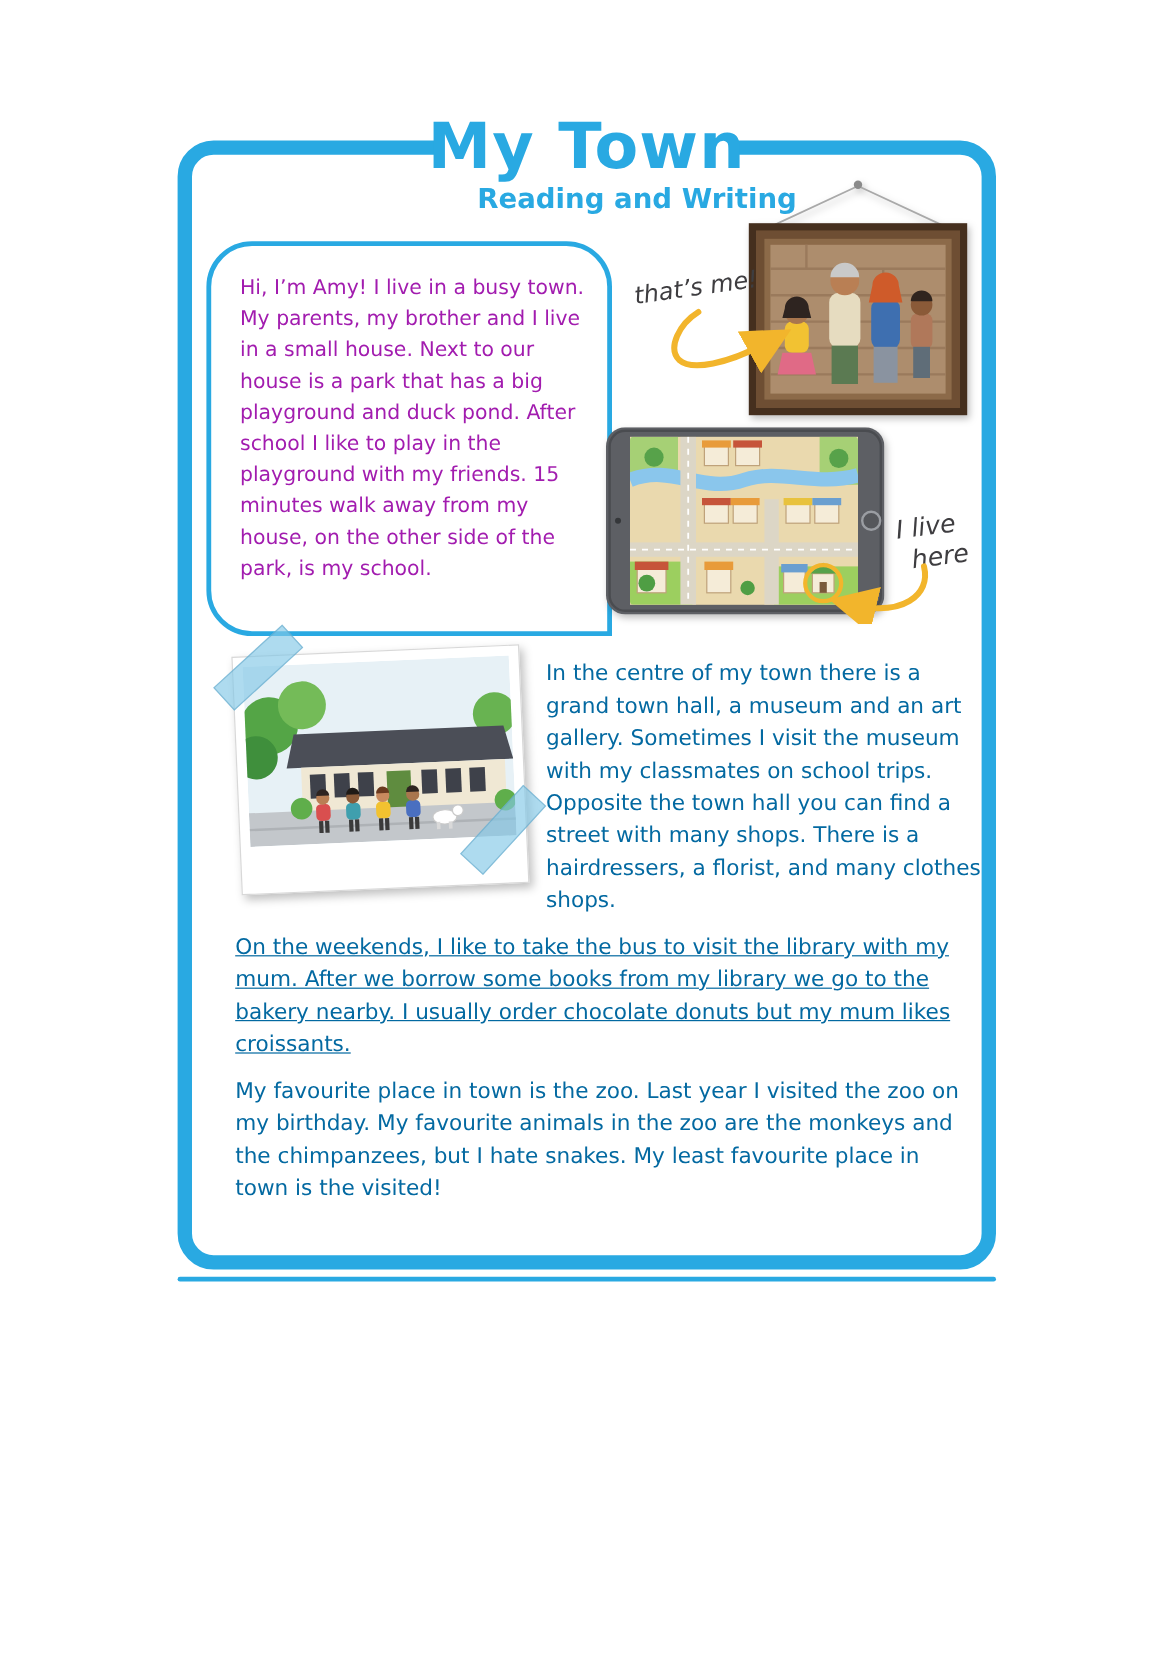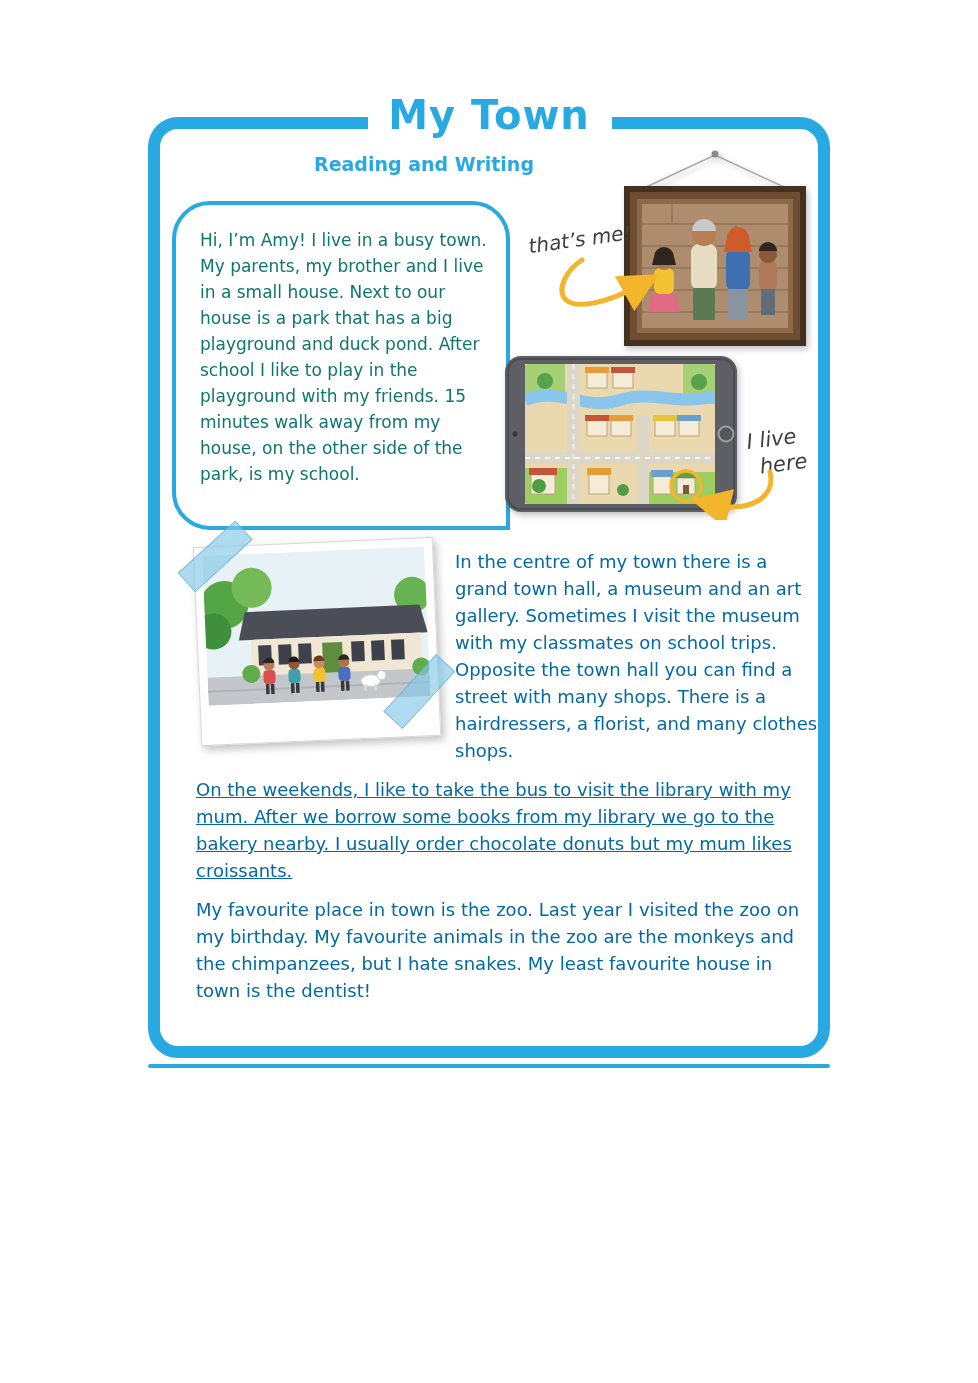--- a/index.html
+++ b/index.html
@@ -16,32 +16,32 @@
   }
   .bottom-line{
     position:absolute;left:148px;top:1064px;width:682px;height:4px;
     background:#29a9e2;border-radius:2px;
   }
   .title-patch{
     position:absolute;left:368px;top:106px;width:244px;height:34px;background:#ffffff;
   }
   .title{
     position:absolute;left:314px;top:92px;width:350px;margin:0;
-    text-align:center;font-size:40px;font-weight:bold;color:#29a9e2;letter-spacing:1px;
+    text-align:center;font-size:53px;font-weight:bold;color:#29a9e2;letter-spacing:1px;
   }
   .subtitle{
     position:absolute;left:314px;top:153px;width:350px;margin:0;
-    text-align:left;font-size:19px;font-weight:bold;color:#29a9e2;
+    text-align:right;font-size:23px;font-weight:bold;color:#29a9e2;
   }
   .speech-box{
     position:absolute;left:172px;top:201px;width:338px;height:329px;
     border:4px solid #29a9e2;border-radius:38px 38px 0 38px;box-sizing:border-box;
     padding:22px 18px 16px 24px;
   }
-  .speech-box p{margin:0;font-size:17px;line-height:26px;color:#0f766e;}
+  .speech-box p{margin:0;font-size:17px;line-height:26px;color:#a21caf;}
   .annot{
     position:absolute;font-style:italic;color:#3e3d40;
   }
   .thats-me{left:528px;top:226px;width:120px;font-size:20px;transform:rotate(-8deg);}
   .ilive{left:748px;top:424px;width:80px;font-size:21px;line-height:26px;transform:rotate(-7deg);}
   .ilive .line2{margin-left:10px;}
   .arrow1{position:absolute;left:552px;top:256px;width:112px;height:58px;}
   .arrow2{position:absolute;left:692px;top:468px;width:86px;height:52px;}
   .family{position:absolute;left:616px;top:148px;width:198px;height:202px;}
   .family svg{filter:drop-shadow(2px 3px 3px rgba(0,0,0,0.25));}
@@ -265,15 +265,15 @@
         <rect x="156" y="136" width="3" height="6" fill="#d9d9d9"></rect>
         <rect x="166" y="136" width="3" height="6" fill="#d9d9d9"></rect>
       </g>
     </svg>
     <div class="tape tape1"></div>
     <div class="tape tape2"></div>
   </div>
 
   <p class="para para-centre">In the centre of my town there is a grand town hall, a museum and an art gallery. Sometimes I visit the museum with my classmates on school trips. Opposite the town hall you can find a street with many shops. There is a hairdressers, a florist, and many clothes shops.</p>
   <p class="para para-weekends">On the weekends, I like to take the bus to visit the library with my mum. After we borrow some books from my library we go to the bakery nearby. I usually order chocolate donuts but my mum likes croissants.</p>
-  <p class="para para-favourite">My favourite place in town is the zoo. Last year I visited the zoo on my birthday. My favourite animals in the zoo are the monkeys and the chimpanzees, but I hate snakes. My least favourite house in town is the dentist!</p>
+  <p class="para para-favourite">My favourite place in town is the zoo. Last year I visited the zoo on my birthday. My favourite animals in the zoo are the monkeys and the chimpanzees, but I hate snakes. My least favourite place in town is the visited!</p>
 
 </div>
 
 </body></html>

